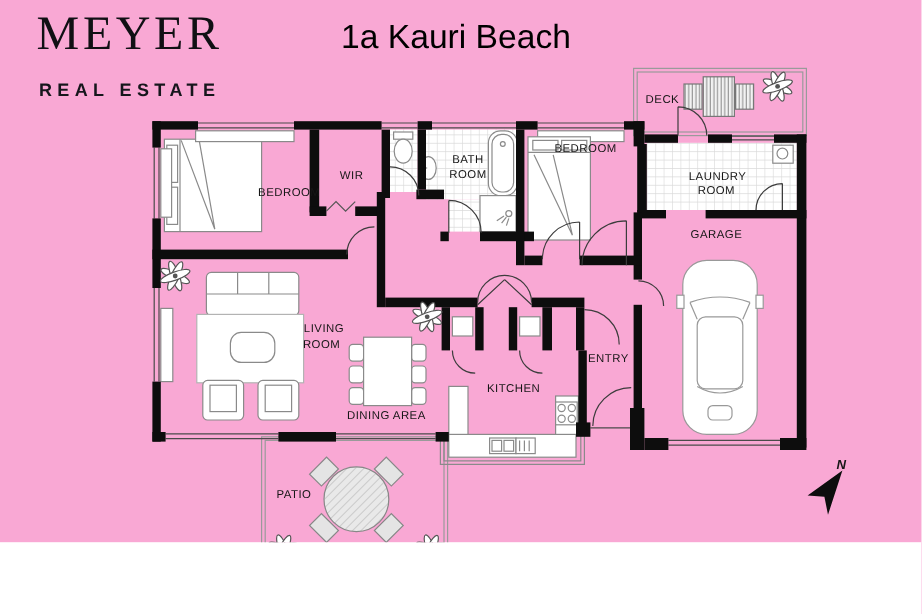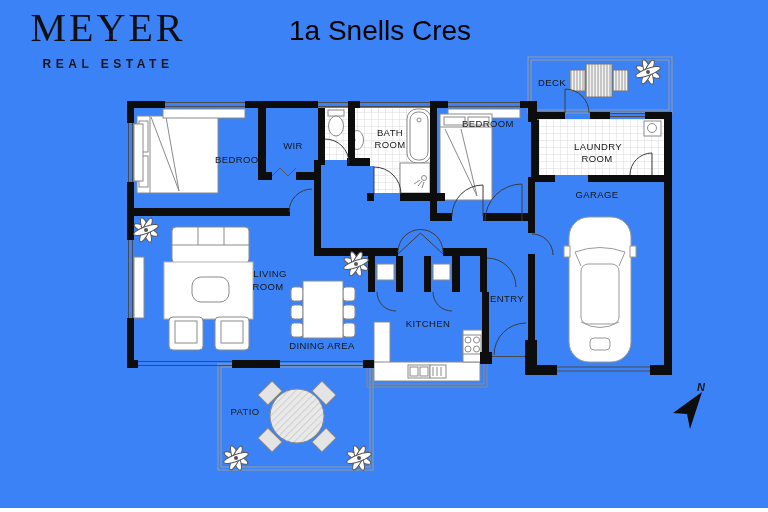--- a/index.html
+++ b/index.html
@@ -1,39 +1,39 @@
 <!DOCTYPE html>
 <html><head>
 <meta charset="utf-8">
 <style>
   html,body{margin:0;padding:0;background:#fff;}
-  .stage{position:relative;width:768px;height:508px;background:#3b82f6;overflow:hidden;
+  .stage{position:relative;width:768px;height:452px;background:#f9a8d4;overflow:hidden;
          font-family:"Liberation Sans",sans-serif;}
   .logo{position:absolute;left:22px;top:6px;width:172px;text-align:center;color:#101014;}
   .logo-main{font-family:"Liberation Serif",serif;font-size:40px;font-weight:400;
              letter-spacing:3px;line-height:44px;}
-  .logo-sub{font-size:12px;font-weight:700;letter-spacing:4.5px;margin-top:7px;color:#16161c;}
+  .logo-sub{font-size:15px;font-weight:700;letter-spacing:4.5px;margin-top:17px;color:#16161c;}
   .title{position:absolute;left:248px;top:14px;width:264px;text-align:center;
          font-size:28px;line-height:33px;color:#000;font-weight:400;}
   svg text{font-family:"Liberation Sans",sans-serif;fill:#161616;}
   .rlabel{font-size:9.5px;letter-spacing:.4px;}
   .nlabel{font-size:11px;font-weight:700;font-style:italic;}
 </style>
 </head>
 <body>
 
 <div class="stage">
 
   <div class="logo">
     <div class="logo-main">MEYER</div>
     <div class="logo-sub">REAL ESTATE</div>
   </div>
 
   <div class="title">
-    <div>1a Snells Cres</div>
+    <div>1a Kauri Beach</div>
   </div>
 
   <svg width="768" height="512" viewBox="0 0 768 512" style="position:absolute;left:0;top:0">
     <defs>
       <pattern id="tile" width="7" height="7" patternUnits="userSpaceOnUse">
         <rect width="7" height="7" fill="#ffffff"></rect>
         <path d="M7 0H0V7" fill="none" stroke="#d9d9d9" stroke-width="1"></path>
       </pattern>
       <pattern id="hatch" width="5" height="5" patternUnits="userSpaceOnUse" patternTransform="rotate(45)">
         <rect width="5" height="5" fill="#e9e9e9"></rect>

